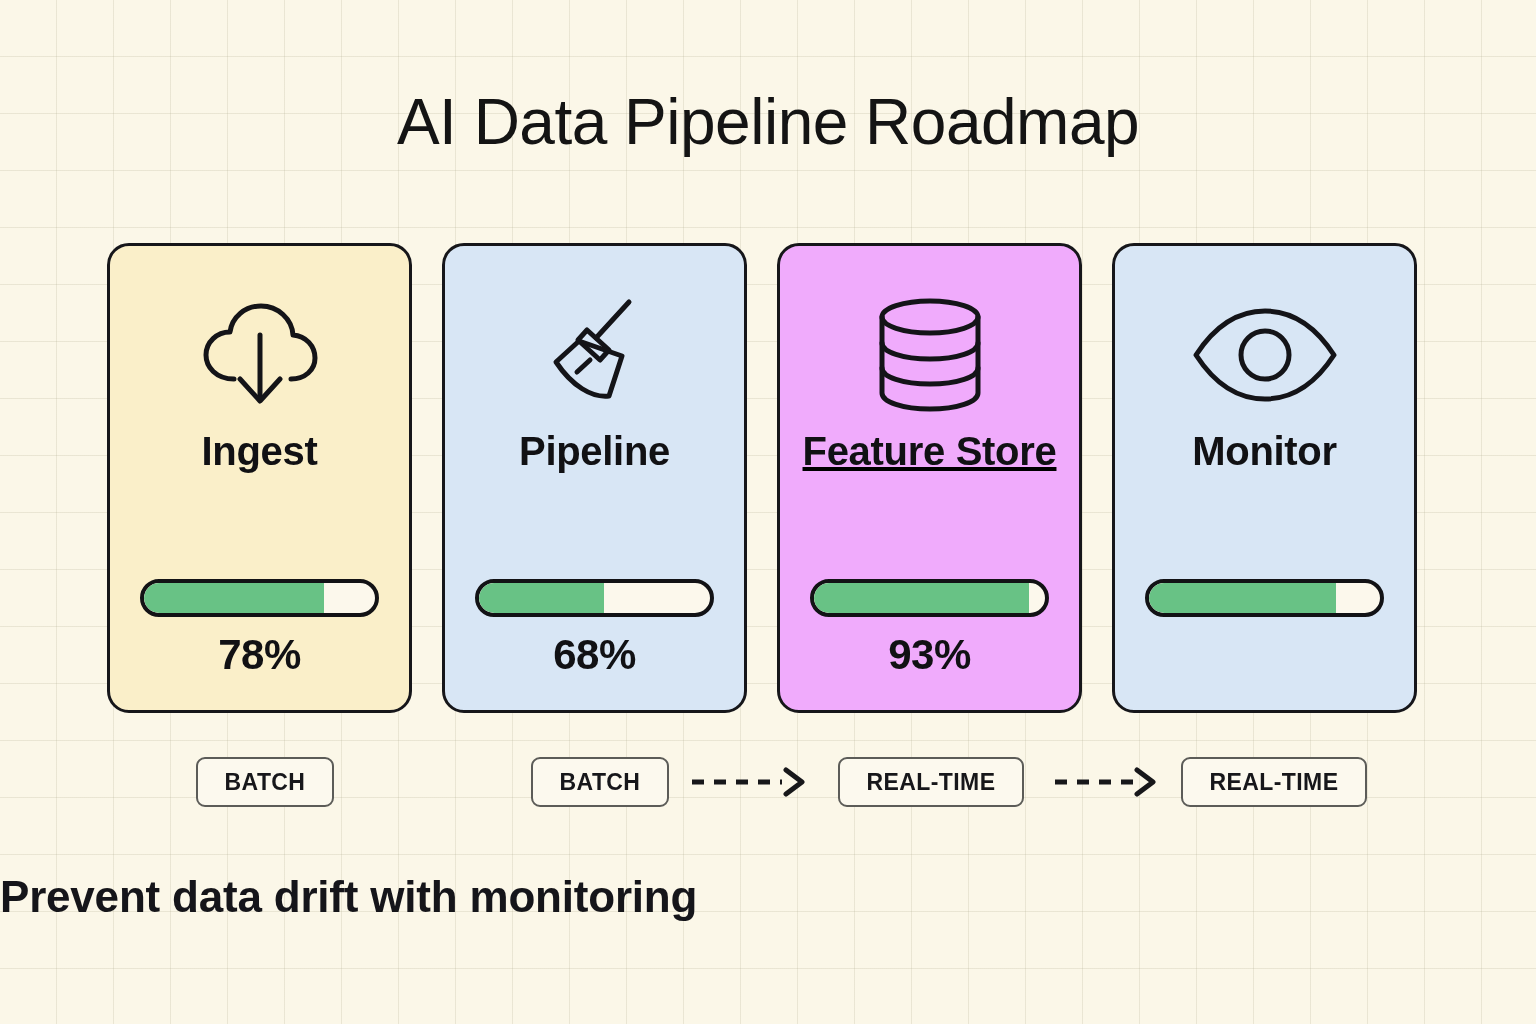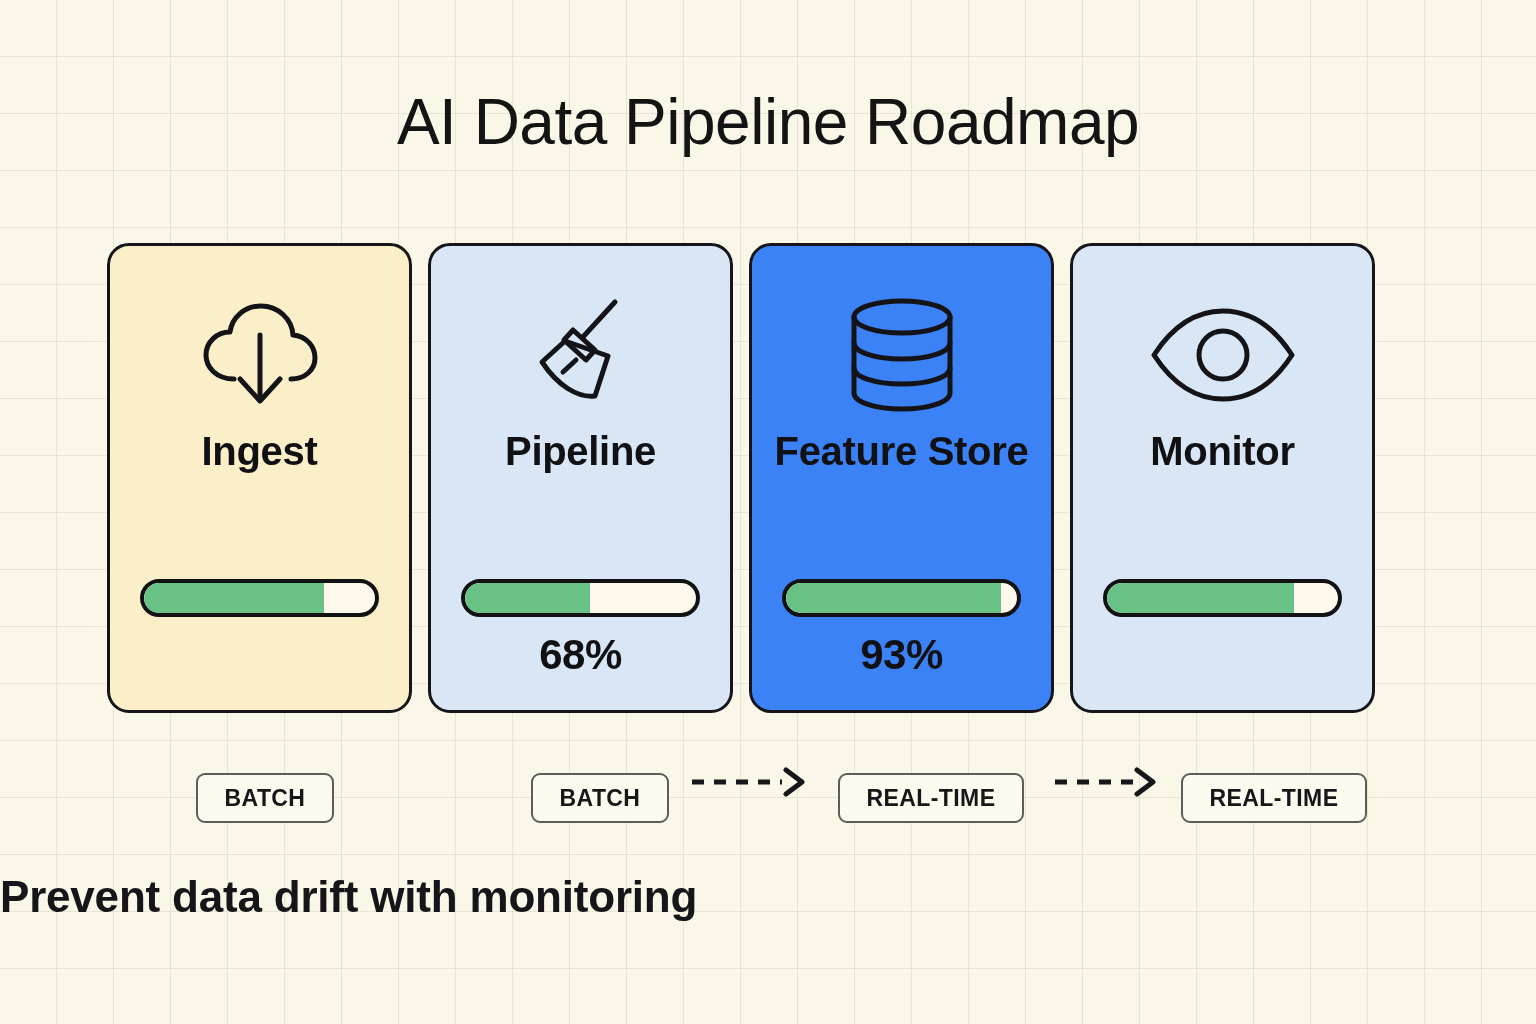--- a/index.html
+++ b/index.html
@@ -41,21 +41,21 @@
   }
 
   
   .cards-row {
     position: absolute;
     top: 243px;
     left: 107px;
     width: 1312px;
     height: 470px;
     display: flex;
-    gap: 16px;
+    gap: 30px;
   }
 
   .card {
     width: 305px;
     height: 470px;
     border: 3px solid #16161a;
     border-radius: 22px;
     position: relative;
     display: flex;
     flex-direction: column;
@@ -140,21 +140,20 @@
     background: #FCF9EE;
     display: flex;
     align-items: center;
     justify-content: center;
     padding: 0 18px;
     font-size: 23px;
     font-weight: 700;
     letter-spacing: 0.4px;
     color: #17171a;
     white-space: nowrap;
-    margin-top: 16px;
   }
 
   .arrow {
     position: absolute;
     top: 10px;
     height: 30px;
   }
 
   .arrow svg { display: block; }
 
@@ -187,41 +186,42 @@
           <line x1="70" y1="40" x2="70" y2="104"></line>
           <polyline points="50,84 70,106 90,84"></polyline>
         </svg>
       </div>
       <div class="card-title">Ingest</div>
       <div class="progress-wrap">
         <div class="progress-track">
           <div class="progress-fill" style="width:78%;"></div>
         </div>
       </div>
+      <div class="percent-label">78%</div>
     </div>
 
     <div class="card" style="background:#D8E6F5;">
       <div class="card-icon">
         <svg width="130" height="122" viewBox="0 0 130 122" fill="none" stroke="#141418" stroke-width="5" stroke-linecap="round" stroke-linejoin="round">
           <line x1="99" y1="8" x2="66" y2="44"></line>
           <path d="M57 36 L79 56 L70 66 L48 46 Z"></path>
           <path d="M49 47 L26 68 C42 92 62 104 79 102 L92 62 Z"></path>
           <line x1="47" y1="78" x2="60" y2="66"></line>
         </svg>
       </div>
       <div class="card-title">Pipeline</div>
       <div class="progress-wrap">
         <div class="progress-track">
           <div class="progress-fill" style="width:54%;"></div>
         </div>
       </div>
       <div class="percent-label">68%</div>
     </div>
 
-    <div class="card" style="background:#3b82f6;">
+    <div class="card" style="background:#f0abfc;text-decoration:underline;">
       <div class="card-icon">
         <svg width="112" height="120" viewBox="0 0 112 120" fill="none" stroke="#141418" stroke-width="5" stroke-linecap="round" stroke-linejoin="round">
           <ellipse cx="56" cy="22" rx="48" ry="16"></ellipse>
           <path d="M8 22 L8 98 C8 107 29 114 56 114 C83 114 104 107 104 98 L104 22"></path>
           <path d="M8 48 C8 57 29 64 56 64 C83 64 104 57 104 48"></path>
           <path d="M8 73 C8 82 29 89 56 89 C83 89 104 82 104 73"></path>
         </svg>
       </div>
       <div class="card-title">Feature Store</div>
       <div class="progress-wrap">

